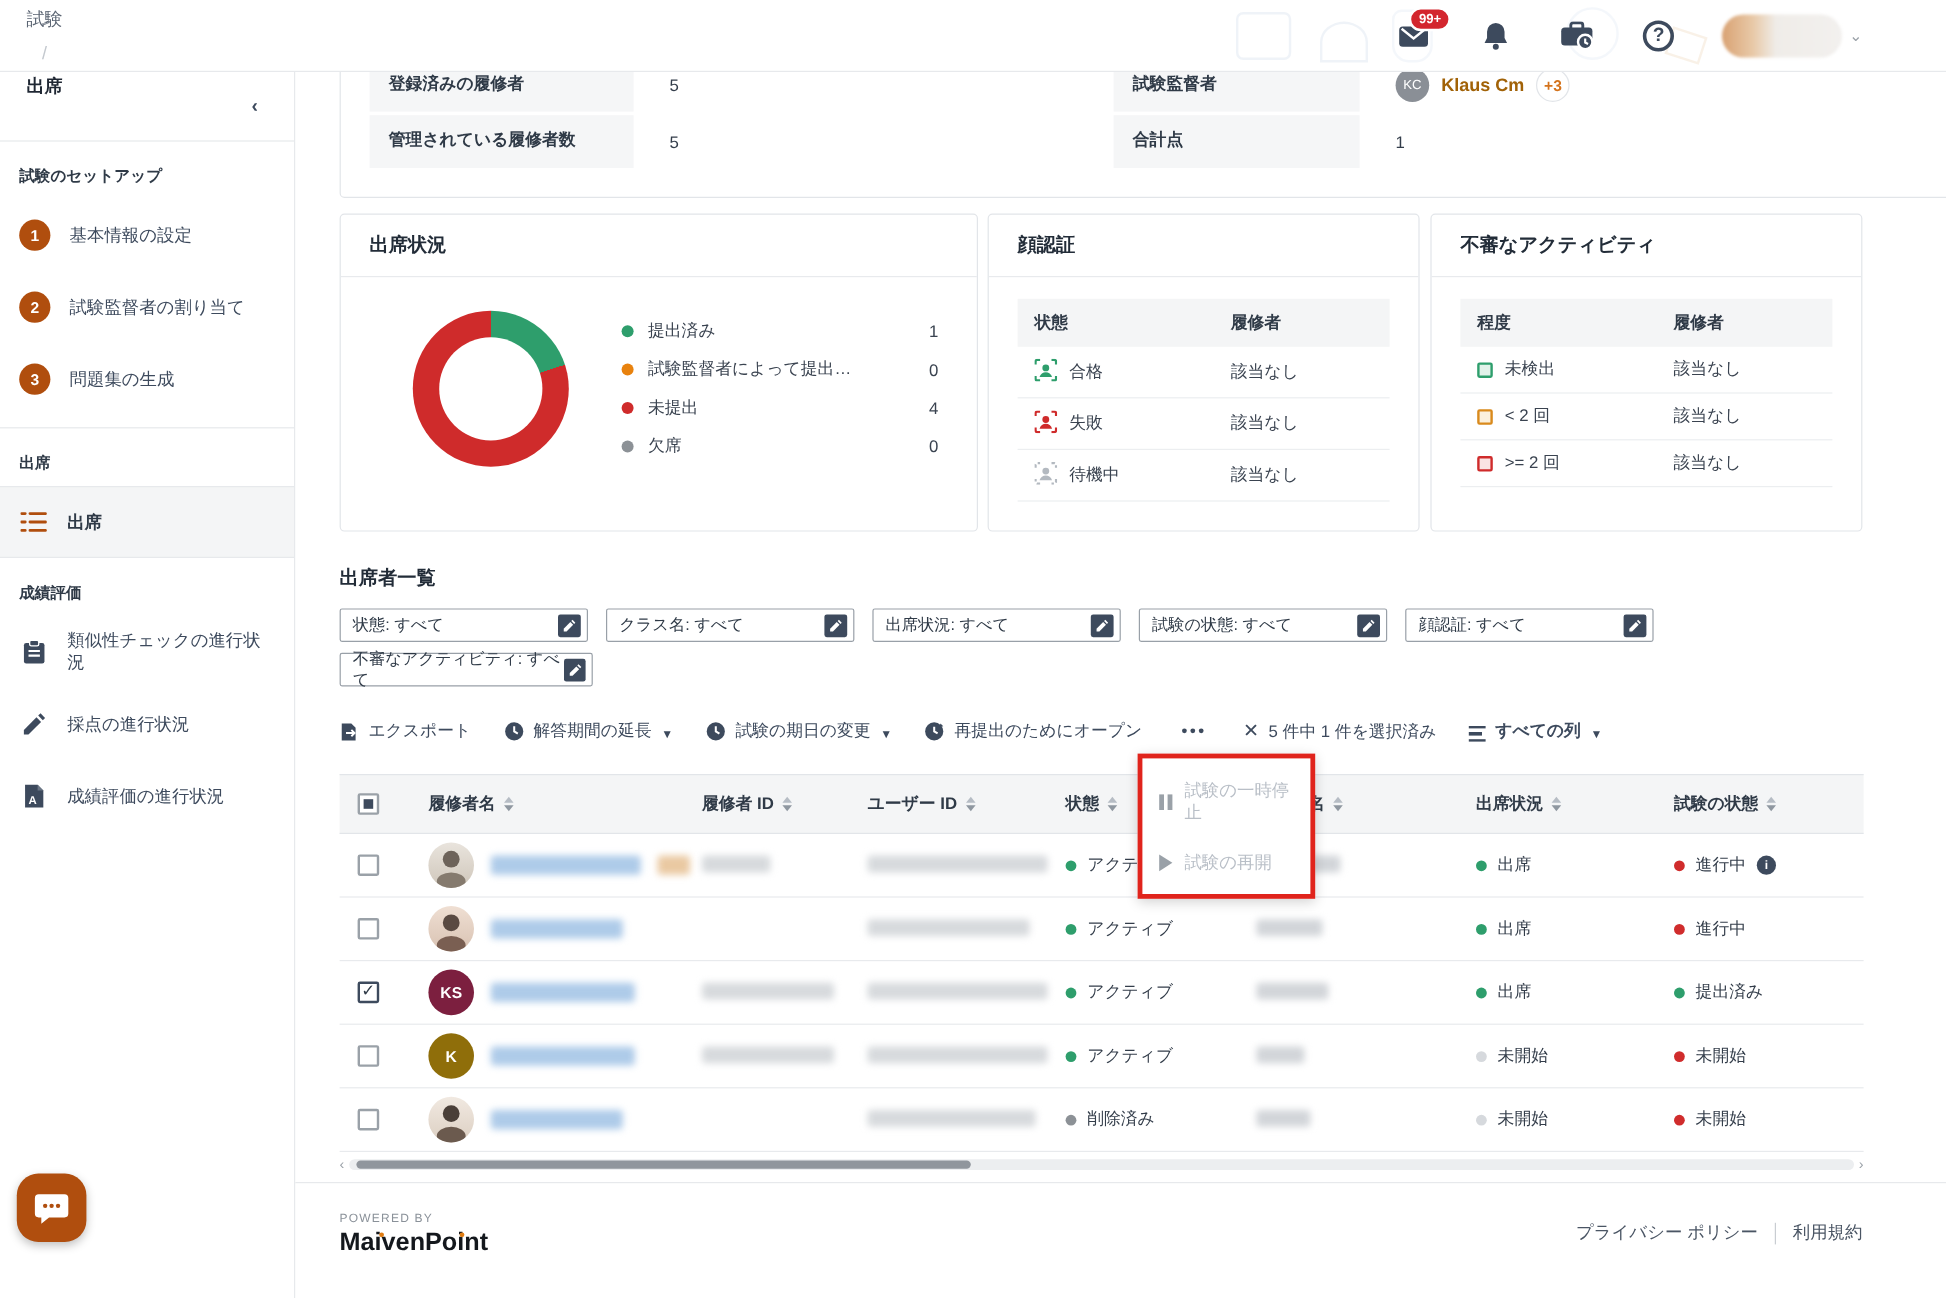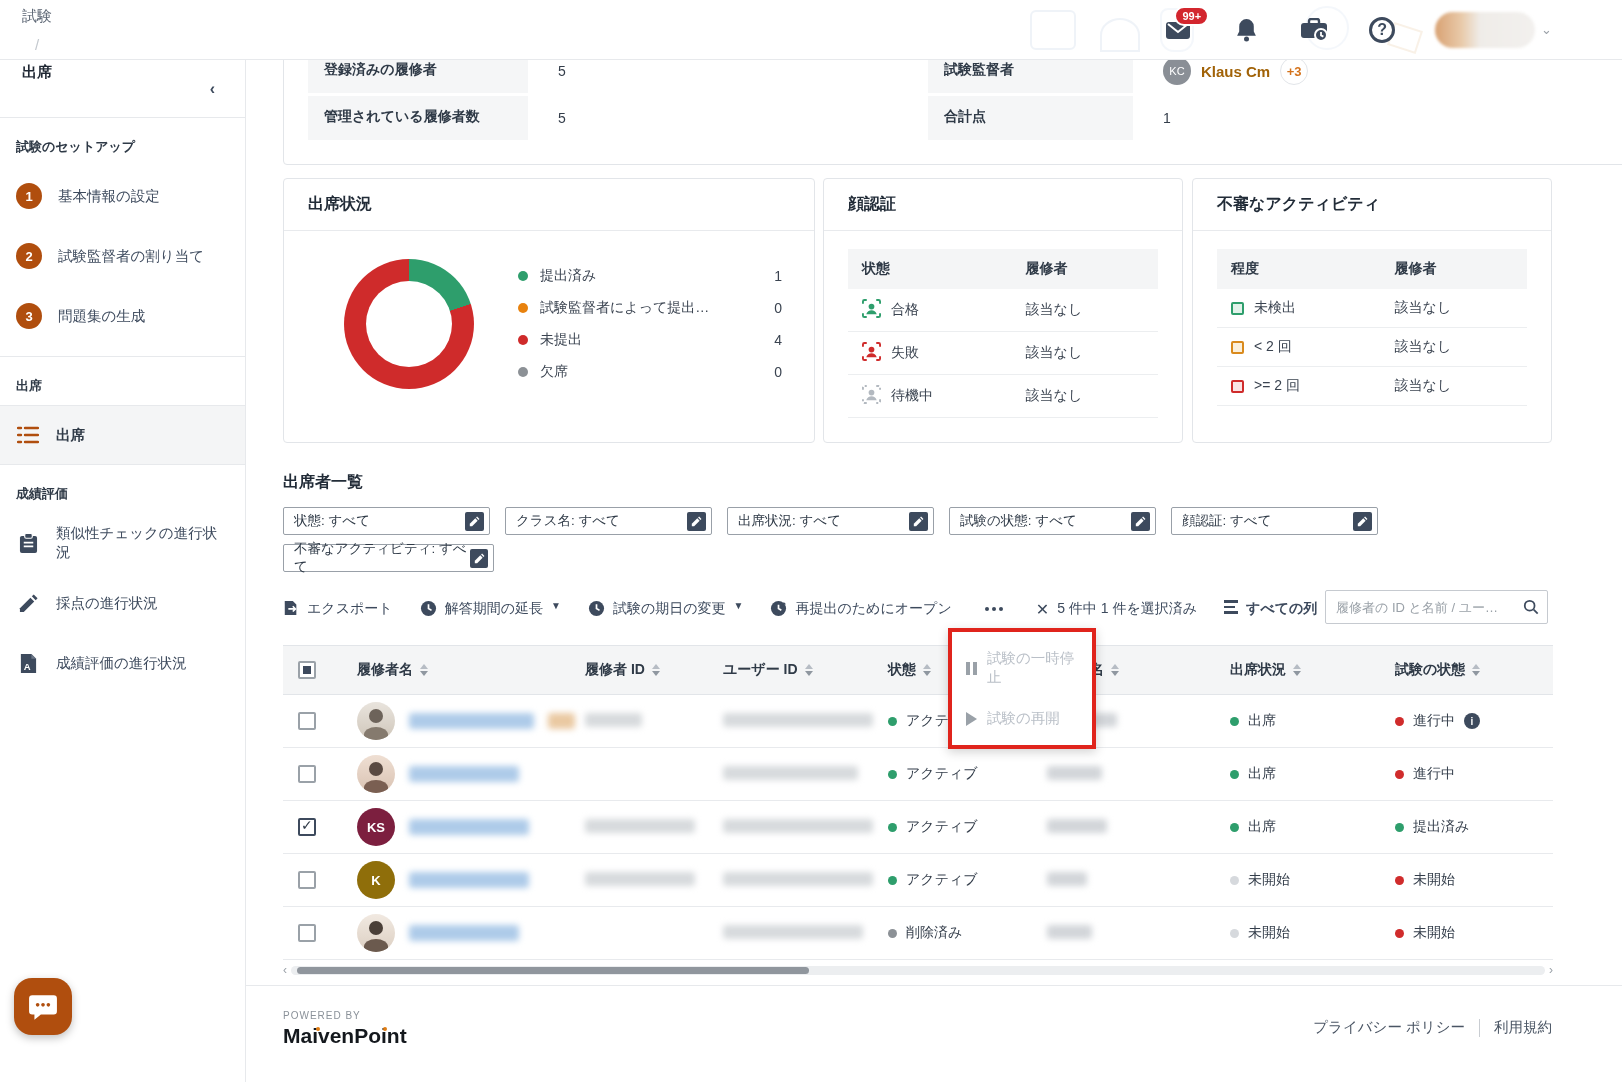--- a/index.html
+++ b/index.html
@@ -95,21 +95,21 @@
   .list-title { position:absolute; left:37px; top:412px; font-size:16px; font-weight:bold; color:#222c38; }
   .filters { position:absolute; left:37px; top:447px; width:1140px; display:flex; flex-wrap:wrap; gap:9px 15px; }
   .chip { height:28px; border:1px solid #99a0a8; border-radius:2px; background:#fff; display:flex; align-items:center;
           justify-content:space-between; padding:0 5px 0 10px; font-size:13.5px; color:#2f3a47; width:207px; cursor:pointer; }
   .chip.last { width:211px; }
   .chip-edit { width:19px; height:19px; background:#3d4a5d; border-radius:2px; display:flex; align-items:center;
                justify-content:center; cursor:pointer; }
 
   .toolbar { position:absolute; left:37px; top:533px; height:32px; display:flex; align-items:center; gap:27px;
              font-size:14px; color:#3d4a5d; font-weight:500; }
-  .tool-btn { display:flex; align-items:flex-start; gap:8px; cursor:pointer; white-space:nowrap; }
+  .tool-btn { display:flex; align-items:flex-end; gap:8px; cursor:pointer; white-space:nowrap; }
   .caret { font-size:10px; color:#3d4a5d; }
   .dots3 { display:flex; gap:3px; }
   .dots3 i { width:4px; height:4px; border-radius:50%; background:#3d4a5d; }
   .xmark { font-size:16px; font-weight:bold; }
   .colbars { display:flex; flex-direction:column; gap:3px; }
   .colbars i { width:14px; height:2.5px; background:#3d4a5d; }
   .search-box { position:absolute; left:1079px; top:530px; width:223px; height:34px; border:1px solid #c6cad0;
                 border-radius:2px; display:flex; align-items:center; padding:0 8px 0 10px; background:#fff; }
   .search-box input { border:none; outline:none; flex:1; font-size:13px; color:#333; font-family:inherit; }
   .search-box input::placeholder { color:#9aa1a8; }
@@ -556,27 +556,20 @@
         <span class="colbars">
             <i></i>
             <i style="width:11px"></i>
             <i></i>
           </span>
         <span>すべての列</span>
         <span class="caret">▼</span>
       </span>
     </div>
 
-    <div class="search-box">
-      <input type="text" placeholder="履修者の ID と名前 / ユー…" style="">
-      <svg viewBox="0 0 18 18" width="16" height="16">
-          <circle cx="7.5" cy="7.5" r="5.5" fill="none" stroke="#3d4a5d" stroke-width="2"></circle>
-          <path d="M12 12l4.5 4.5" stroke="#3d4a5d" stroke-width="2"></path>
-        </svg>
-    </div>
 
     <div class="menu">
       <div class="menu-item">
         <span class="pause-ic">
             <i></i>
             <i></i>
           </span>
         <span>試験の一時停止</span>
       </div>
       <div class="menu-item">

